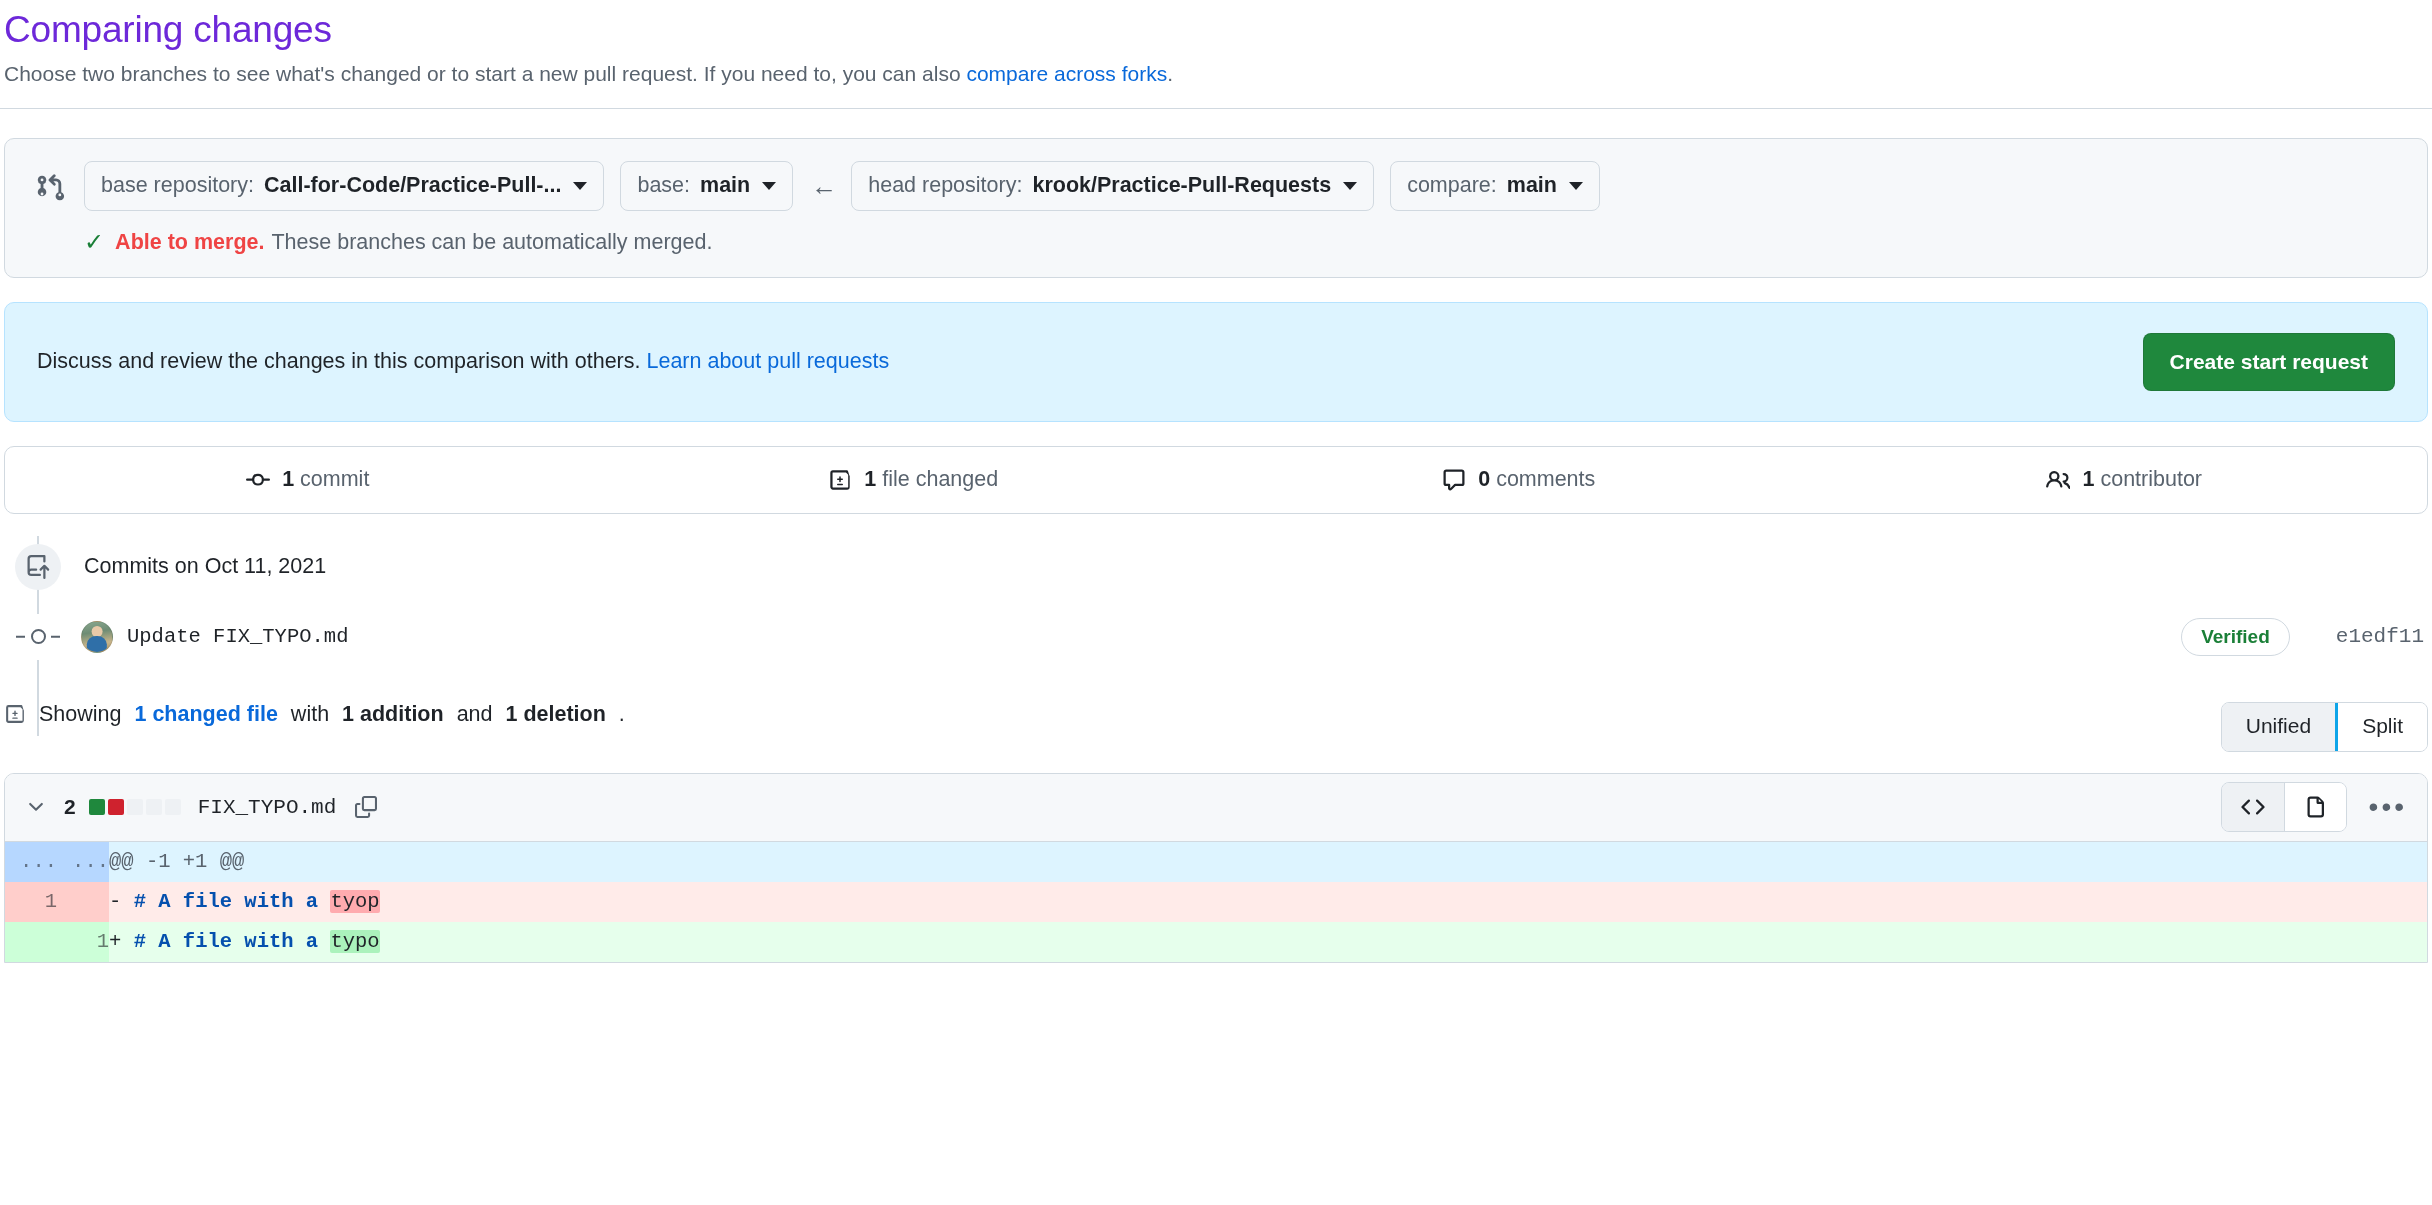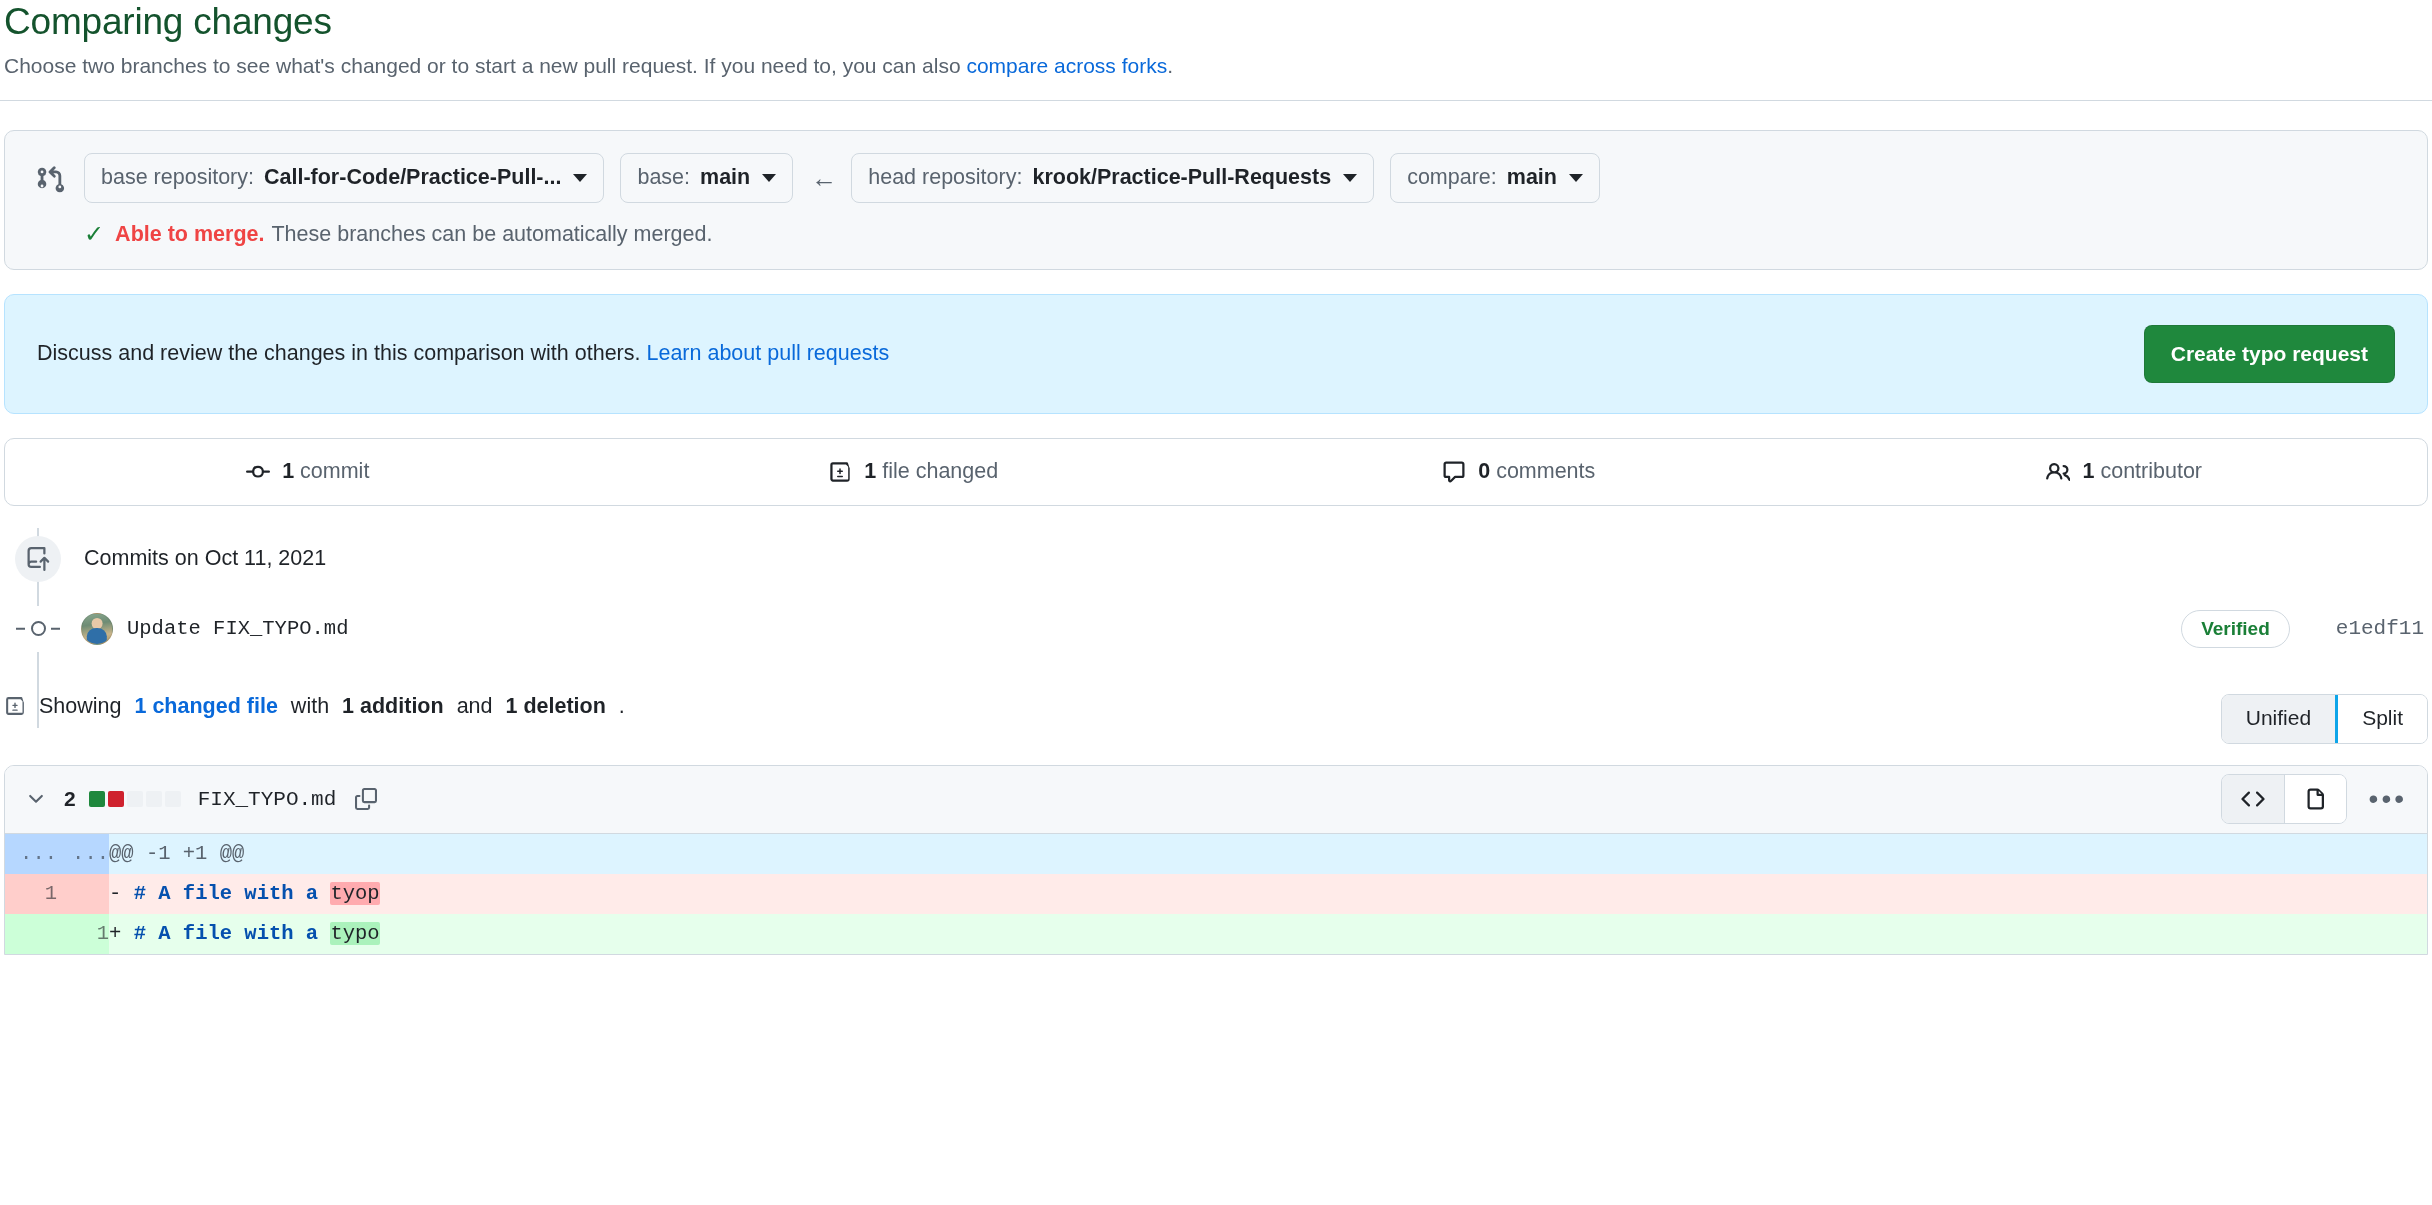--- a/index.html
+++ b/index.html
@@ -10,25 +10,25 @@
     font-family: "Liberation Sans", sans-serif;
     color: #1F2328;
     overflow: hidden;
   }
   .page { width: 2432px; height: 1205px; position: relative; }
 
   
   .hdr { padding: 0 4px; }
   .hdr h1 {
     margin: 0;
-    padding: 0 0 6px 0;
+    padding: 8px 0 6px 0;
     font-size: 37px;
     font-weight: 400;
     line-height: 1.2;
-    color: #14532d;
+    color: #6d28d9;
     letter-spacing: -0.2px;
   }
   .hdr .sub {
     font-size: 21px;
     line-height: 1.5;
     color: #59636e;
     padding-bottom: 18px;
   }
   .hdr .sub a { color: #0969da; text-decoration: none; }
   .rule { border-bottom: 1px solid #d1d9e0; margin: 0 0 0 0; }
@@ -289,21 +289,21 @@
       <span class="merge-check">✓</span>
       <span class="merge-strong">Able to merge.</span>
       <span>These branches can be automatically merged.</span>
     </div>
   </div>
 
   <div class="banner">
     <div class="txt">
       <span>Discuss and review the changes in this comparison with others.</span><a href="#">Learn about pull requests</a>
     </div>
-    <button class="btn-green">Create typo request</button>
+    <button class="btn-green">Create start request</button>
   </div>
 
   <div class="stats">
     <div class="stat">
       <span class="ico">
         <svg width="24" height="24" viewBox="0 0 16 16" fill="currentColor">
             <path d="M11.93 8.5a4.002 4.002 0 0 1-7.86 0H.75a.75.75 0 0 1 0-1.5h3.32a4.002 4.002 0 0 1 7.86 0h3.32a.75.75 0 0 1 0 1.5Zm-1.43-.75a2.5 2.5 0 1 0-5 0 2.5 2.5 0 0 0 5 0Z"></path>
           </svg>
       </span>
       <span><b>1</b> <span>commit</span></span>

